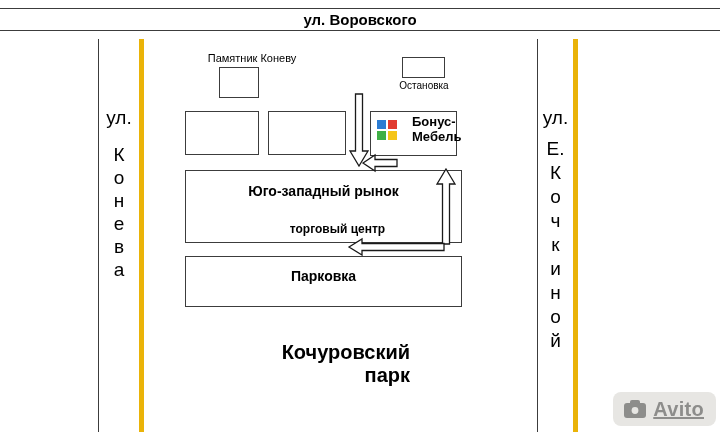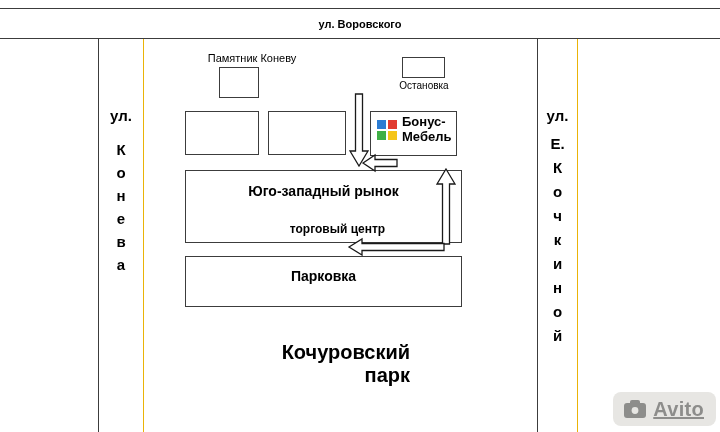--- a/index.html
+++ b/index.html
@@ -3,29 +3,29 @@
 <meta charset="utf-8">
 <style>
   * { box-sizing: border-box; margin: 0; padding: 0; }
   body { font-family: "Liberation Sans", sans-serif; background: #fff; }
   .canvas {
     position: relative; width: 720px; height: 432px;
     background: #ffffff; overflow: hidden; color: #000;
   }
   
   .street-top {
-    position: absolute; left: 0; top: 8px; width: 720px; height: 31px;
+    position: absolute; left: 0; top: 8px; width: 720px; height: 23px;
     border-top: 1px solid #3c3c3c; border-bottom: 1px solid #3c3c3c;
     display: flex; align-items: center; justify-content: center;
-    font-weight: bold; font-size: 11px;
+    font-weight: bold; font-size: 15px;
   }
   .street-v {
     position: absolute; top: 39px; height: 393px;
-    border-left: 1px solid #3c3c3c; border-right: 1px solid #eab308;
-    text-align: center; font-weight: bold; font-size: 15px;
+    border-left: 1px solid #3c3c3c; border-right: 5px solid #eab308;
+    text-align: center; font-weight: normal; font-size: 19px;
   }
   .street-left  { left: 98px;  width: 46px; }
   .street-right { left: 537px; width: 41px; }
   .street-v .prefix { margin-top: 68px; }
   .street-left  .letters { margin-top: 14px; line-height: 23px; white-space: pre-line; }
   .street-right .letters { margin-top: 8px;  line-height: 24px; white-space: pre-line; }
 
   
   .box { position: absolute; border: 1px solid #3c3c3c; background: #fff; }
 
@@ -34,21 +34,21 @@
   .monument-box { left: 219px; top: 67px; width: 40px; height: 31px; }
 
   .busstop-box { left: 402px; top: 57px; width: 43px; height: 21px; }
   .busstop-label { position: absolute; left: 392px; top: 80px; width: 64px;
     font-size: 10px; font-weight: normal; text-align: center; }
 
   .bldg1 { left: 185px; top: 111px; width: 74px; height: 44px; }
   .bldg2 { left: 268px; top: 111px; width: 78px; height: 44px; }
 
   .store-box { left: 370px; top: 111px; width: 87px; height: 45px;
-    display: flex; align-items: center; gap: 5px; padding: 0 2px 8px 6px; }
+    display: flex; align-items: center; gap: 15px; padding: 0 2px 8px 6px; }
   .store-logo { width: 20px; height: 20px; flex: 0 0 auto;
     display: grid; grid-template-columns: 9px 9px; grid-template-rows: 9px 9px; gap: 2px; }
   .store-logo span { display: block; width: 9px; height: 9px; }
   .store-name { font-weight: bold; font-size: 13px; line-height: 1.15; }
 
   .market-box { left: 185px; top: 170px; width: 277px; height: 73px; }
   .market-label { position: absolute; top: 12px; left: 0; width: 100%;
     text-align: center; font-weight: bold; font-size: 14px; }
   .mall-label { position: absolute; bottom: 6px; left: 14px; width: 100%;
     text-align: center; font-weight: bold; font-size: 12px; }

